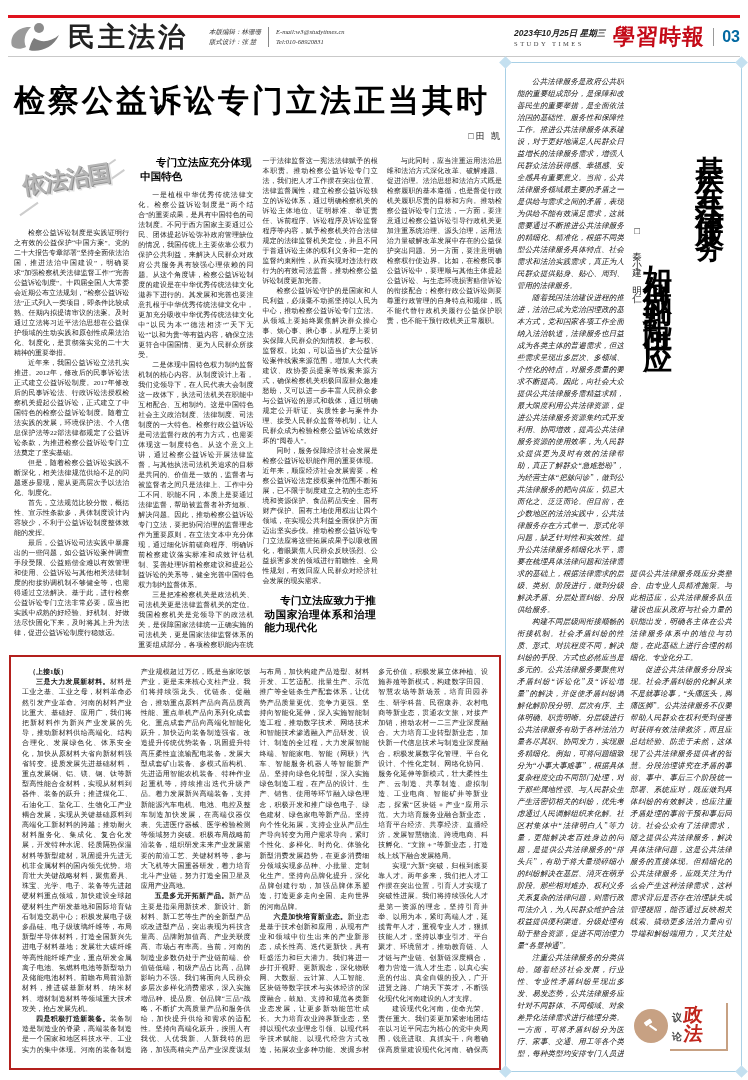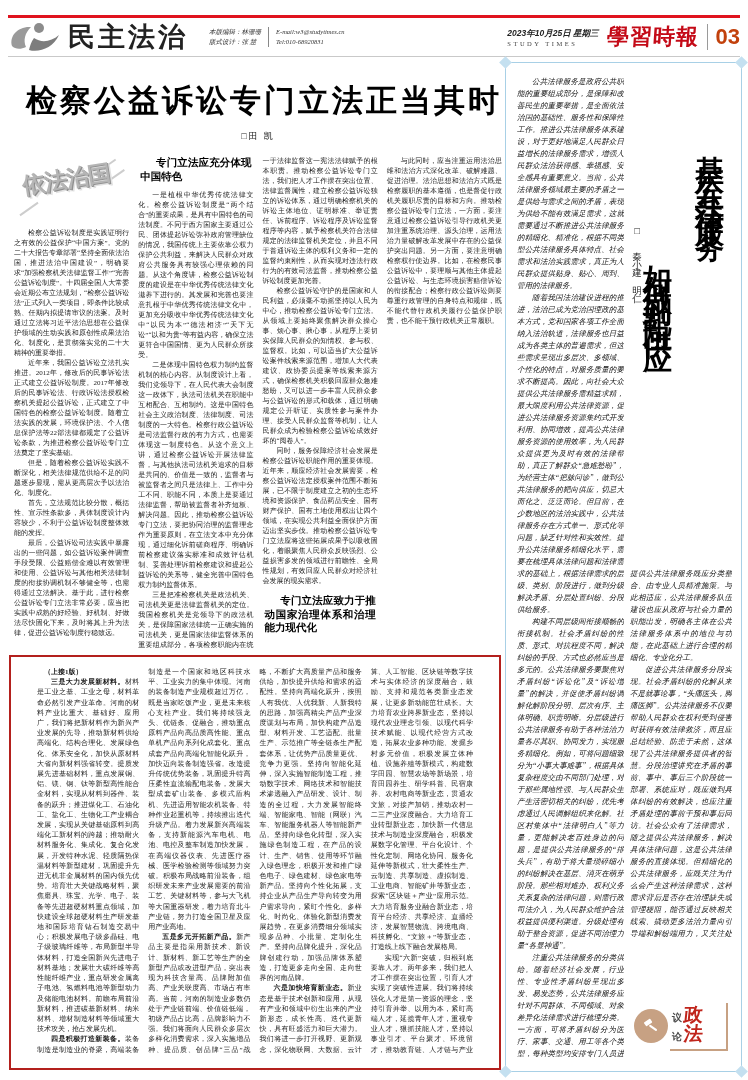--- a/index.html
+++ b/index.html
@@ -15,50 +15,50 @@
                    font-size:27px; letter-spacing:3px; color:#222; margin-left:6px; white-space:nowrap; }
   .pub-info { display:flex; align-items:center; margin-left:14px; font-size:6.5px; line-height:10px; color:#333;
               font-style:italic; }
   .pub-info .col { padding:0 7px; }
   .pub-info .col + .col { border-left:1px solid #888; }
   .hdr-right { margin-left:auto; display:flex; align-items:center; }
   .date-block { text-align:left; margin-right:8px; }
   .date-cn { font-size:8.5px; font-weight:bold; color:#222; font-family:"Liberation Sans","DejaVu Sans",sans-serif;font-style:italic; }
   .date-en { font-size:6.5px; letter-spacing:2.5px; color:#444; }
   .masthead { color:#c40a17; font-size:22px; font-weight:bold; letter-spacing:1px; transform:skewX(-4deg); }
-  .page-no { margin-left:8px; padding-left:8px; border-left:1.5px solid #9a9a9a; font-size:22px; font-weight:bold;
-             color:#c2410c; font-family:"Liberation Sans","DejaVu Sans",sans-serif; }
+  .page-no { margin-left:8px; padding-left:8px; border-left:1.5px solid #9a9a9a; font-size:16px; font-weight:bold;
+             color:#0369a1; font-family:"Liberation Sans","DejaVu Sans",sans-serif; }
   .hdr-hairline { position:absolute; left:8px; right:8px; top:56px; height:1px; background:#c9c9c9; }
 
   
-  .main-title { position:absolute; left:14px; top:80px; width:488px; text-align:right;
+  .main-title { position:absolute; left:14px; top:80px; width:488px; text-align:left;
                 font-family:"Liberation Sans","DejaVu Sans",sans-serif; font-weight:900;
                 font-size:31px; letter-spacing:3px; color:#000; white-space:nowrap; }
-  .main-byline { position:absolute; left:14px; top:130px; width:488px; text-align:center;
+  .main-byline { position:absolute; left:14px; top:130px; width:488px; text-align:right;
                  font-size:9px; color:#222; letter-spacing:2px; }
   .main-body { position:absolute; left:14px; top:156px; width:488px; height:494px;
                column-count:4; column-gap:9px; column-fill:auto; overflow:hidden;
                font-size:7px; line-height:10px; text-align:justify; color:#1c1c1c; }
   .para { text-indent:2em; }
   .subhead { font-family:"Liberation Sans","DejaVu Sans",sans-serif; font-weight:bold;
              font-size:10.5px; line-height:13.5px; margin:8px 2px 7px; text-indent:1.5em; color:#000; }
 
   
   .graphic { position:relative; height:64px; margin:2px 2px 6px; overflow:hidden; }
   .graphic .gtxt { position:absolute; left:6px; top:16px; transform:rotate(-9deg);
                    font-family:"Liberation Sans","DejaVu Sans",sans-serif; font-weight:900; font-size:23px;
                    letter-spacing:-1px; color:#b5b5b5; text-shadow:1px 1px 0 #8f8f8f, 2.5px 2.5px 0 #e2e2e2; }
   .graphic .slash { position:absolute; background:#cdcdcd; height:2px; transform:rotate(-35deg); }
   .graphic .s1 { width:26px; left:76px; top:8px; }
   .graphic .s2 { width:18px; left:92px; top:16px; }
   .graphic .s3 { width:22px; left:2px;  top:50px; }
 
   
   .redbox { position:absolute; left:9px; top:655px; width:492px; height:415px;
-            border:2.5px solid #b3201d; background:#fff; padding:10px 26px; }
+            border:2.5px solid #b3201d; background:#fff; padding:10px 11px; }
   .redbox-body { column-count:4; column-gap:9px; column-fill:auto; height:100%; overflow:hidden;
                  font-size:7px; line-height:10.2px; text-align:justify; color:#1c1c1c; }
   .box-cont { font-weight:bold; text-indent:1em; }
   .box-para { text-indent:2em; }
   .box-para b { font-family:"Liberation Sans","DejaVu Sans",sans-serif; }
 
   
   .sidebar { position:absolute; left:505px; top:62px; width:237px; height:1010px;
              border:1.5px solid #a8d0e6; background:#fff; }
   .corner { position:absolute; width:9px; height:9px; background:#c4e0f0; transform:rotate(45deg); }

